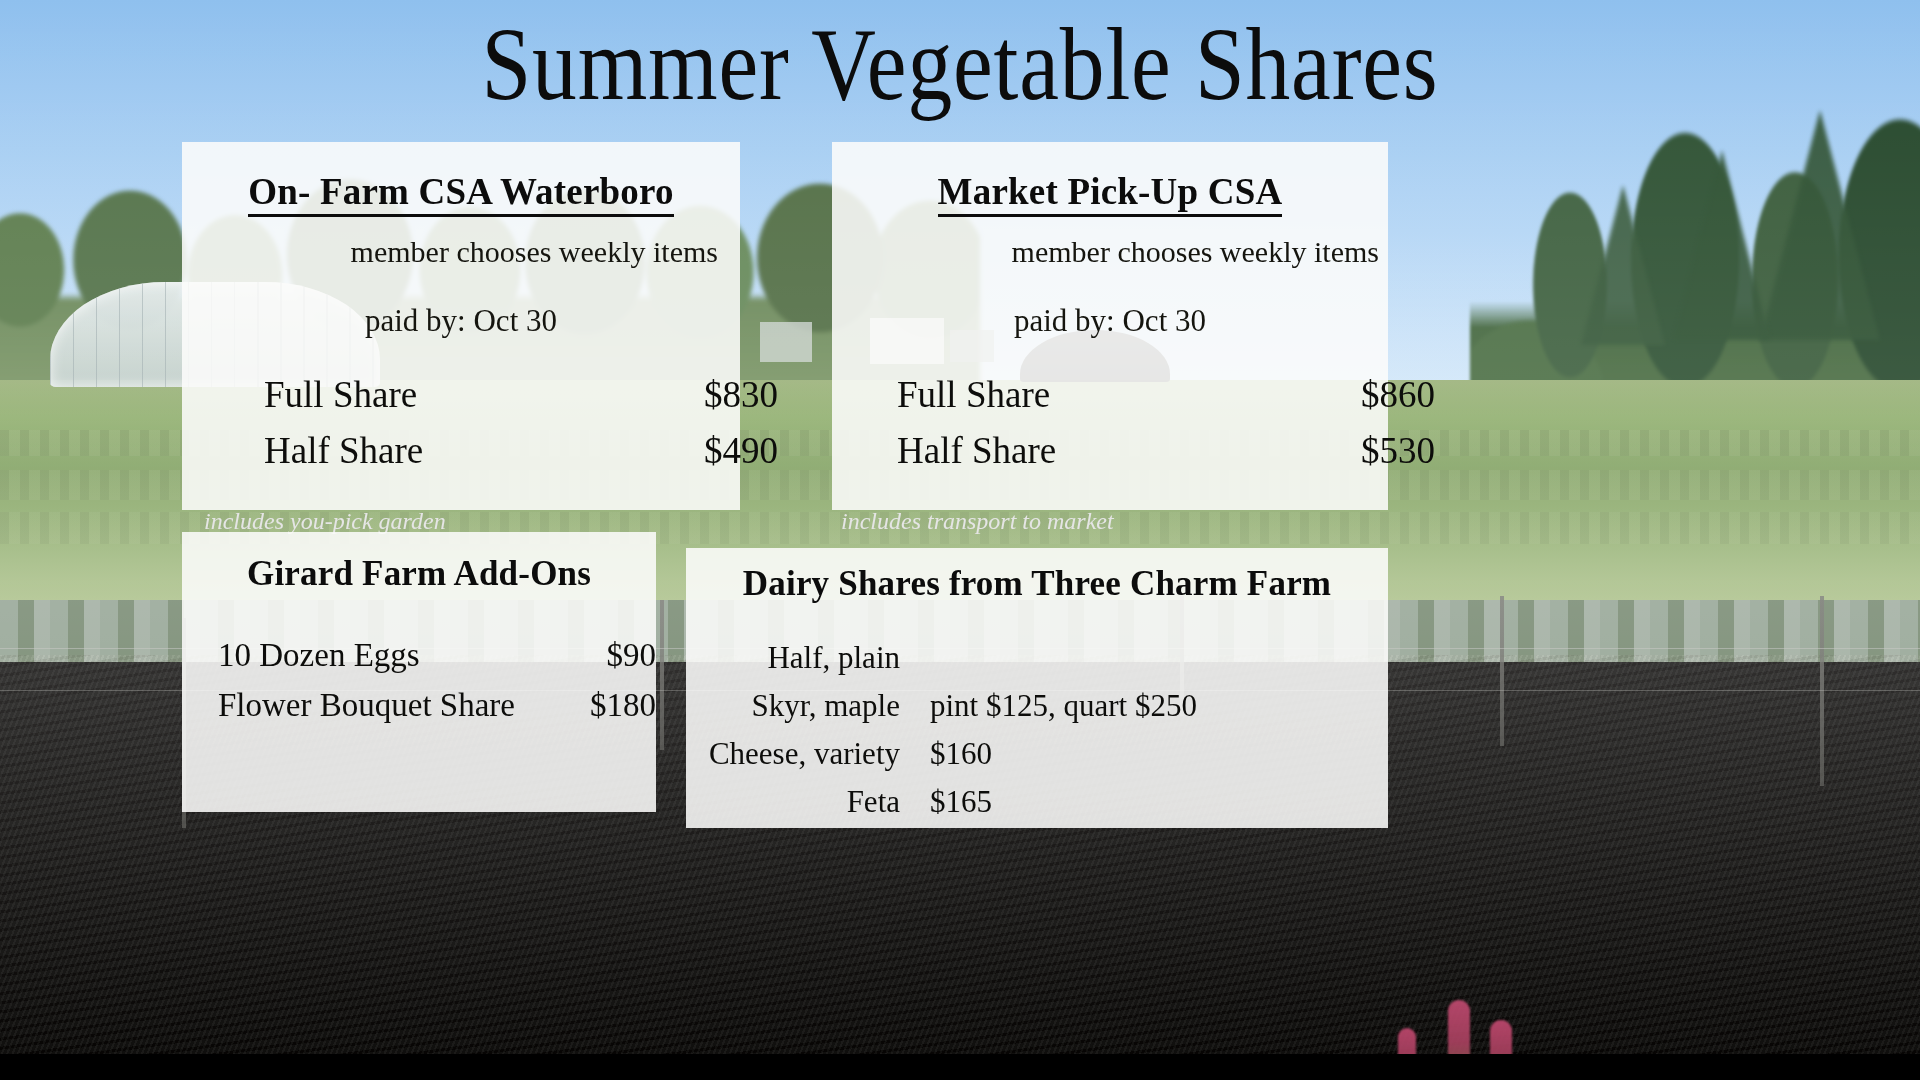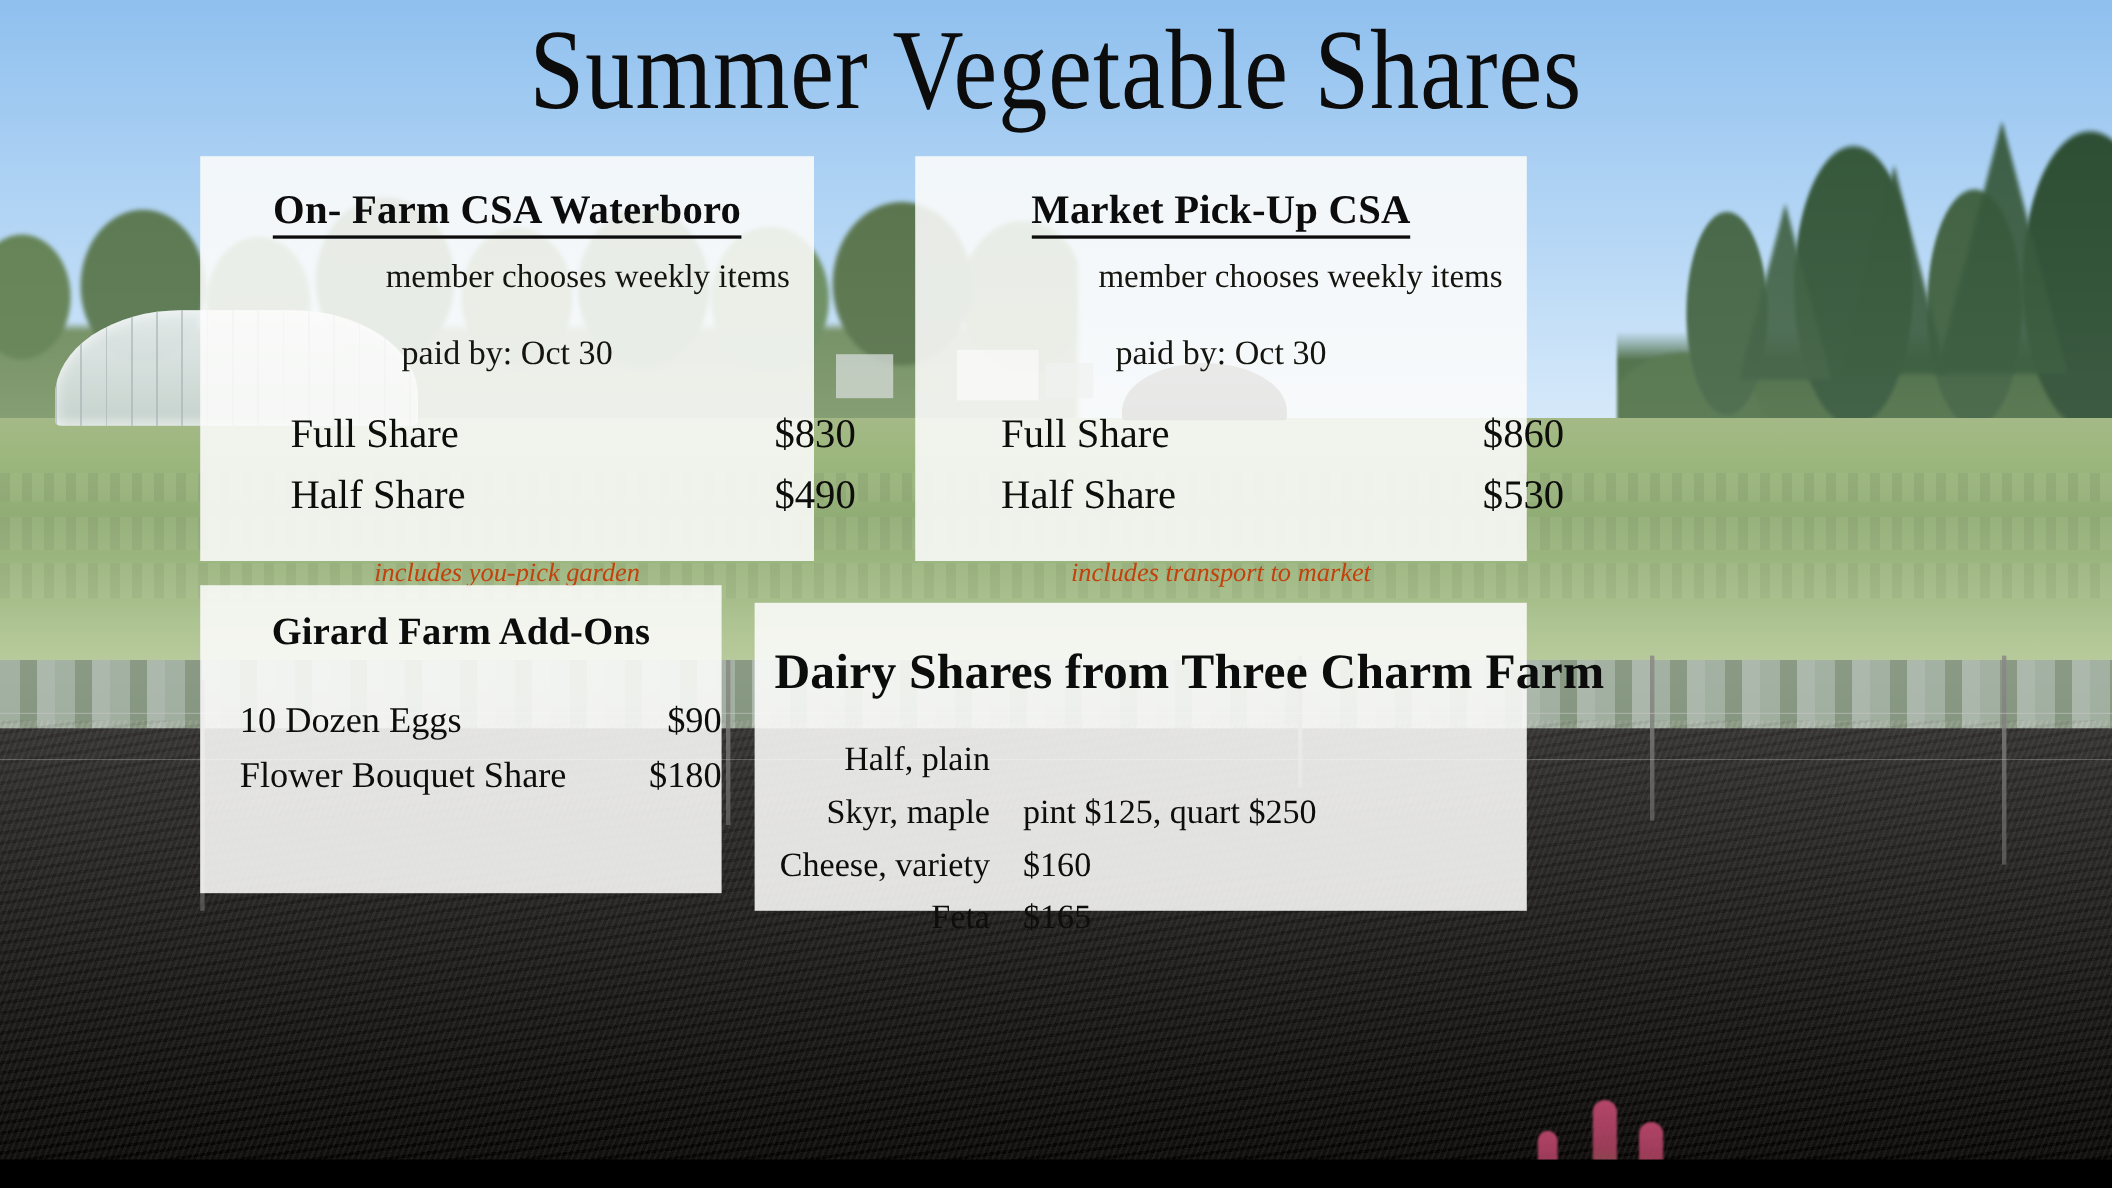--- a/index.html
+++ b/index.html
@@ -275,51 +275,51 @@
     align-items: baseline;
     font-size: 37px;
     color: #0d0d0b;
     line-height: 1.5;
   }
   .row .label { flex: 0 0 auto; }
   .row .spacer { flex: 1 1 auto; }
   .row .price { flex: 0 0 auto; text-align: right; }
 
   .note {
-    text-align: center;
+    text-align: left;
     font-style: italic;
     font-size: 24px;
-    color: #c2410c;
+    color: #e5e5e5;
   }
 
   
   #card-onfarm { left: 182px; top: 142px; width: 558px; height: 368px; padding: 18px 22px 0; }
   #card-onfarm .card-title { margin-top: 10px; }
   #card-onfarm .sub { margin-top: 22px; }
   #card-onfarm .paid { margin-top: 34px; }
   #card-onfarm .rows { margin-top: 28px; padding: 0 38px 0 60px; }
   #card-onfarm .note { margin-top: 30px; }
 
   
-  #card-market { left: 832px; top: 142px; width: 556px; height: 368px; padding: 18px 22px 0; }
+  #card-market { left: 832px; top: 142px; width: 556px; height: 368px; padding: 18px 9px 0; }
   #card-market .card-title { margin-top: 10px; }
   #card-market .sub { margin-top: 22px; }
   #card-market .paid { margin-top: 34px; }
   #card-market .rows { margin-top: 28px; padding: 0 50px 0 56px; }
   #card-market .note { margin-top: 30px; }
 
   
   #card-addons { left: 182px; top: 532px; width: 474px; height: 280px; padding: 16px 18px 0; }
   #card-addons .card-title { margin-top: 6px; font-size: 35px; }
   #card-addons .rows { margin-top: 36px; padding: 0 18px 0 18px; }
   #card-addons .row { font-size: 33px; line-height: 1.52; }
 
   
   #card-dairy { left: 686px; top: 548px; width: 702px; height: 280px; padding: 16px 18px 0; }
-  #card-dairy .card-title { margin-top: 20px; font-size: 45px; }
+  #card-dairy .card-title { margin-top: 0; font-size: 35px; }
   #card-dairy .dairy-rows { margin-top: 30px; }
   #card-dairy .drow {
     display: flex;
     align-items: baseline;
     font-size: 31px;
     line-height: 1.55;
     color: #0d0d0b;
   }
   #card-dairy .drow .dname {
     flex: 0 0 196px;

